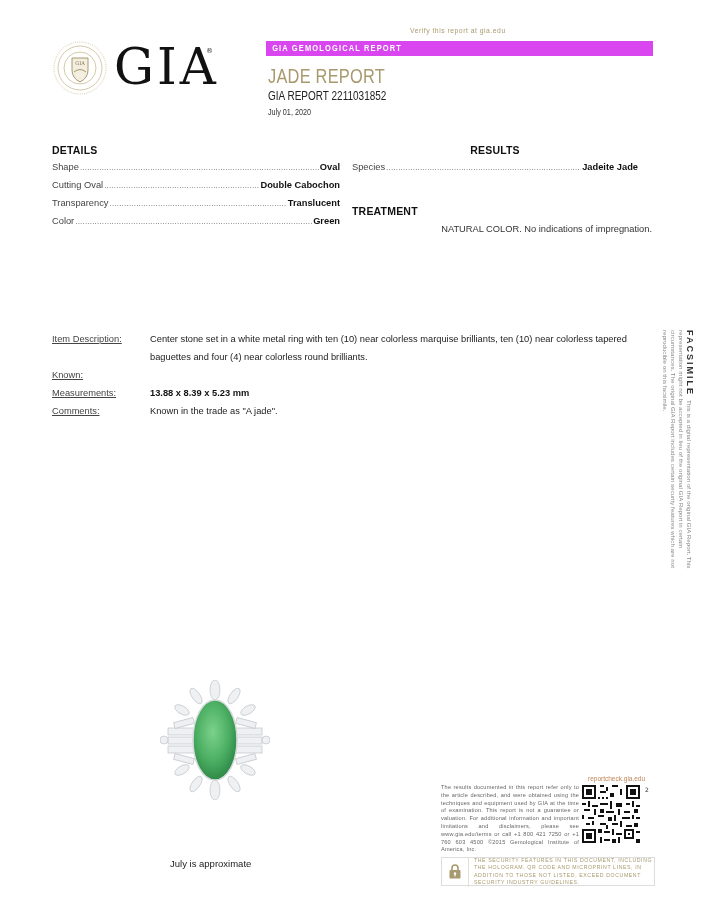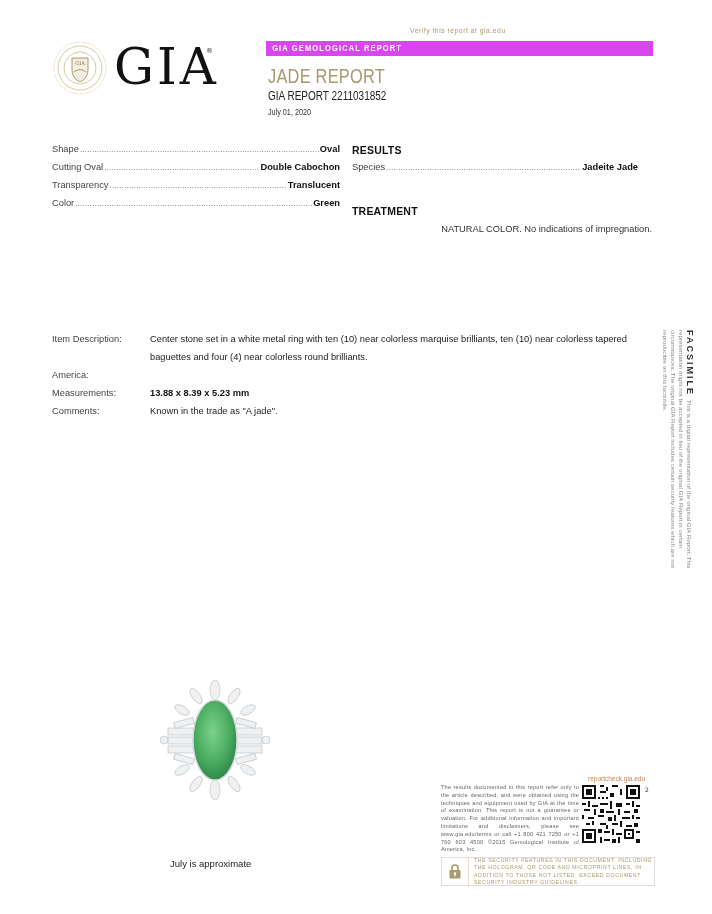--- a/index.html
+++ b/index.html
@@ -29,29 +29,29 @@
   .section-title { font-size:10.5px; font-weight:bold; color:#111; letter-spacing:0.2px;
                    font-family:"Liberation Sans", sans-serif; }
   .row { display:flex; align-items:baseline; font-size:9.3px; font-family:"Liberation Sans", sans-serif;
          height:18px; }
   .row .lbl { color:#444; white-space:nowrap; }
   .row .dots { flex:1; overflow:hidden; white-space:nowrap; color:#555; margin:0 1px; font-size:8px; }
   .row .dots::after { content:"..........................................................................................................................................................................................."; letter-spacing:0.2px; }
   .row .val { color:#111; white-space:nowrap; font-weight:600; }
 
   .details { left:52px; top:144px; width:288px; }
-  .results { left:352px; top:144px; width:286px; }
+  .results { left:352px; top:144px; width:286px;text-align:center; }
   .details .section-title, .results .section-title { margin-bottom:6px; }
   .treatment { left:352px; top:205px; width:300px; }
   .treatment-text { font-size:9.3px; color:#333; margin-top:7px; font-family:"Liberation Sans", sans-serif;text-align:right; }
 
   
   .info { left:52px; top:330px; width:600px; font-family:"Liberation Sans", sans-serif; font-size:9.3px; }
   .info-row { display:flex; line-height:18px; }
-  .info-row .k { width:98px; color:#444; flex:none; }
+  .info-row .k { width:98px; color:#444; flex:none;text-decoration:underline; }
   .info-row .v { color:#222; flex:1; }
   .info-row .v.bold { font-weight:600; color:#111; }
 
   
   .facsimile { left:660px; top:330px; width:260px; height:34px; transform-origin:0 0;
                transform:translate(34px,0) rotate(90deg); font-family:"Liberation Sans", sans-serif;
                font-size:6.2px; line-height:8px; color:#888; }
   .facsimile b { font-size:9px; color:#333; letter-spacing:2px; margin-right:4px; }
 
   
@@ -91,20 +91,21 @@
 <div class="abs reg">®</div>
 
 <div class="abs banner">
   <span>GIA GEMOLOGICAL REPORT</span>
 </div>
 <div class="abs report-type">JADE REPORT</div>
 <div class="abs report-num">GIA REPORT 2211031852</div>
 <div class="abs report-date">July 01, 2020</div>
 
 <div class="abs details">
+  <div class="section-title">DETAILS</div>
   <div class="row">
     <span class="lbl">Shape</span>
     <span class="dots"></span>
     <span class="val">Oval</span>
   </div>
   <div class="row">
     <span class="lbl">Cutting Oval</span>
     <span class="dots"></span>
     <span class="val">Double Cabochon</span>
   </div>
@@ -133,21 +134,21 @@
   <div class="section-title">TREATMENT</div>
   <div class="treatment-text">NATURAL COLOR. No indications of impregnation.</div>
 </div>
 
 <div class="abs info">
   <div class="info-row">
     <div class="k">Item Description:</div>
     <div class="v" style="width:490px;">Center stone set in a white metal ring with ten (10) near colorless marquise brilliants, ten (10) near colorless tapered baguettes and four (4) near colorless round brilliants.</div>
   </div>
   <div class="info-row">
-    <div class="k">America:</div>
+    <div class="k">Known:</div>
   </div>
   <div class="info-row">
     <div class="k">Measurements:</div>
     <div class="v bold">13.88 x 8.39 x 5.23 mm</div>
   </div>
   <div class="info-row">
     <div class="k">Comments:</div>
     <div class="v">Known in the trade as "A jade".</div>
   </div>
 </div>

